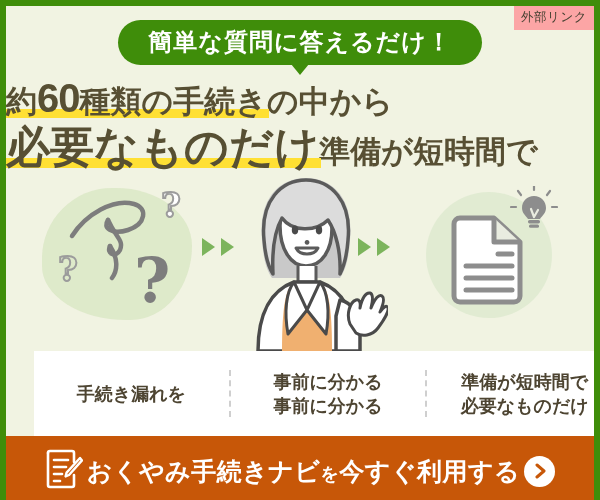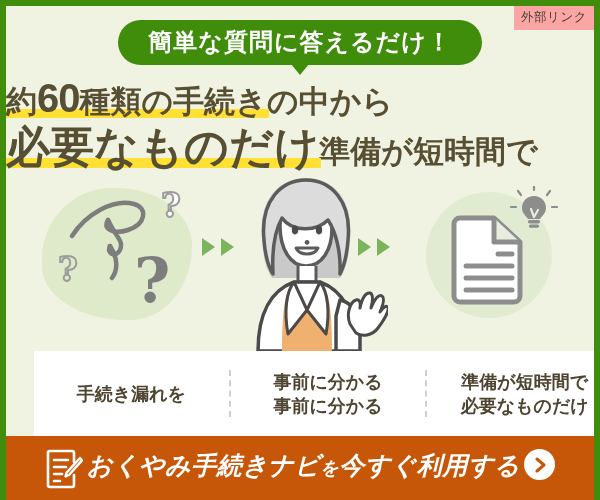--- a/index.html
+++ b/index.html
@@ -226,22 +226,22 @@
     height: 70px;
     background: #c75708;
     display: flex;
     align-items: center;
     justify-content: center;
     z-index: 20;
     cursor: pointer;
   }
   .cta-inner {
     display: flex;
+    align-items: center;
     gap: 4px;
-    font-style: italic;
   }
   .cta-text {
     color: #ffffff;
     font-size: 25px;
     font-weight: bold;
     letter-spacing: 0.5px;
     white-space: nowrap;
     font-family: "DejaVu Sans", "Liberation Sans", sans-serif;
   }
   .cta-text .small { font-size: 18px; }

